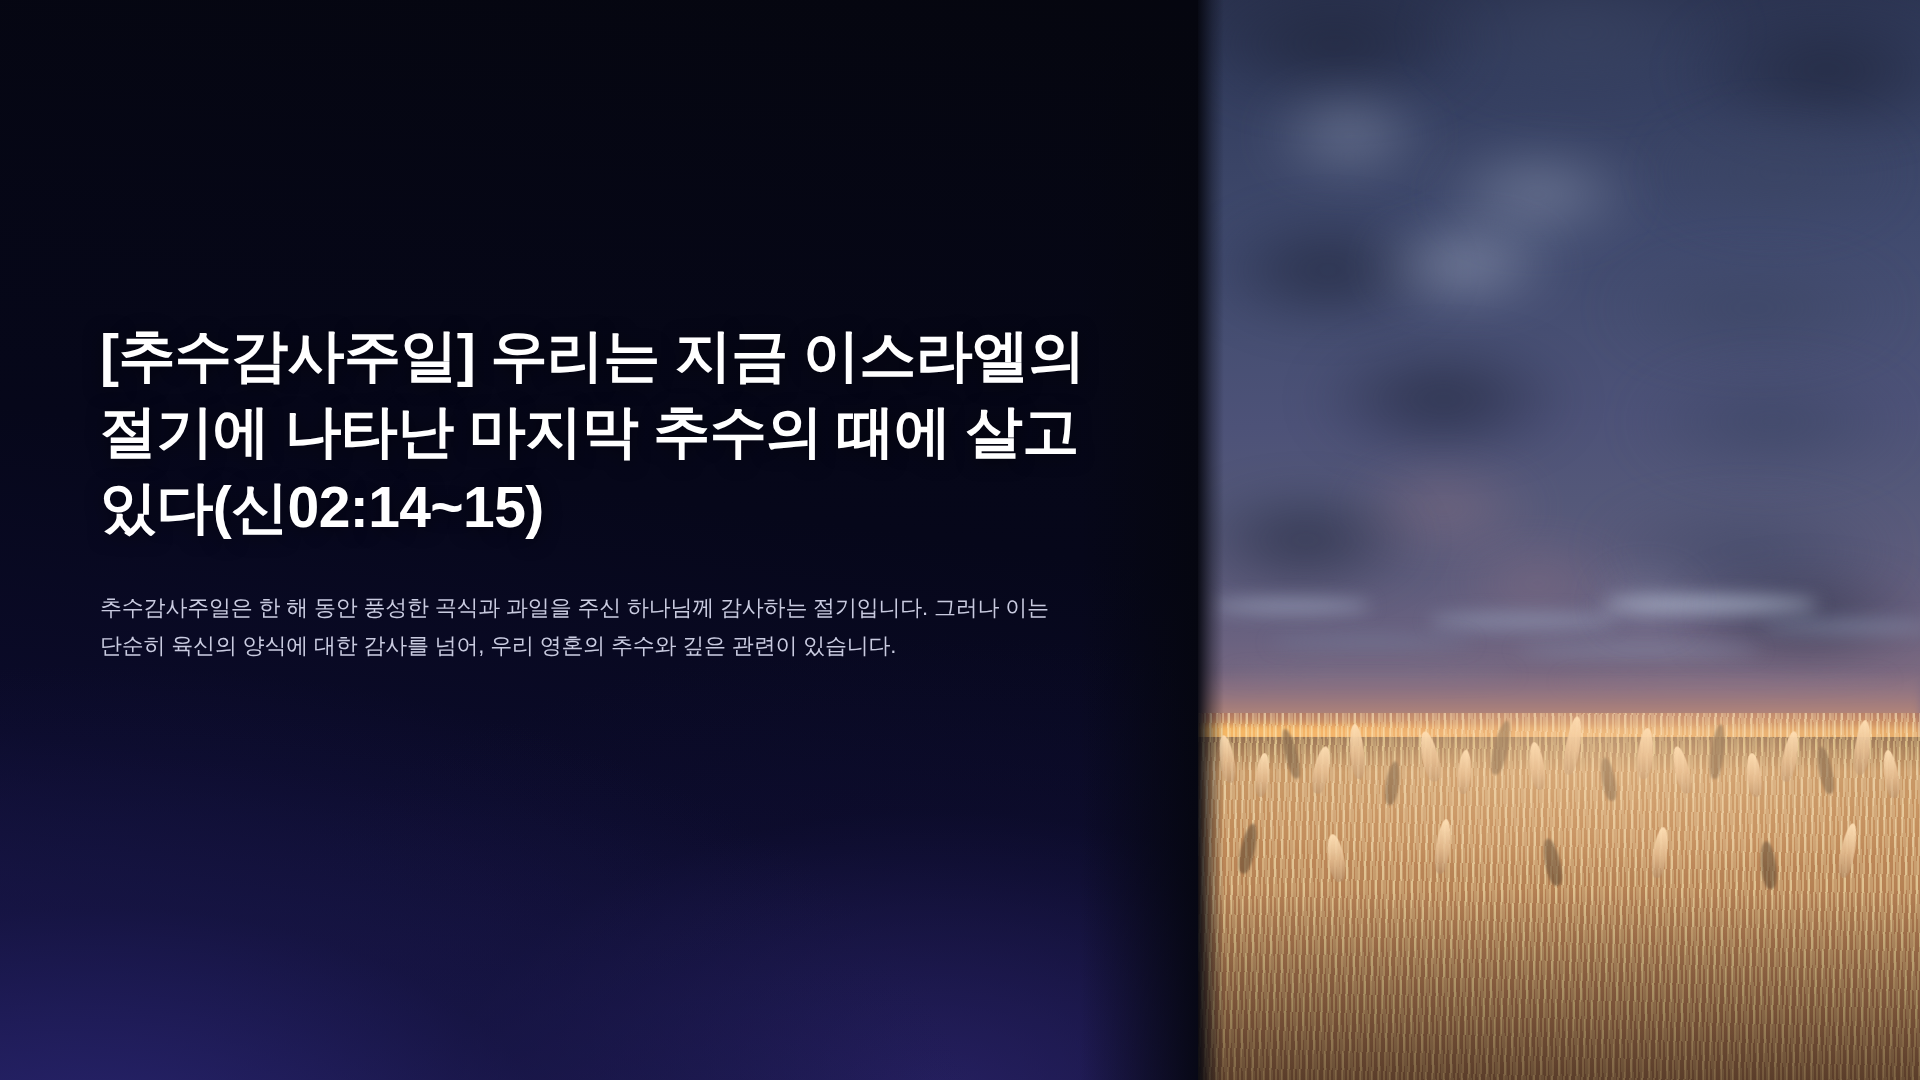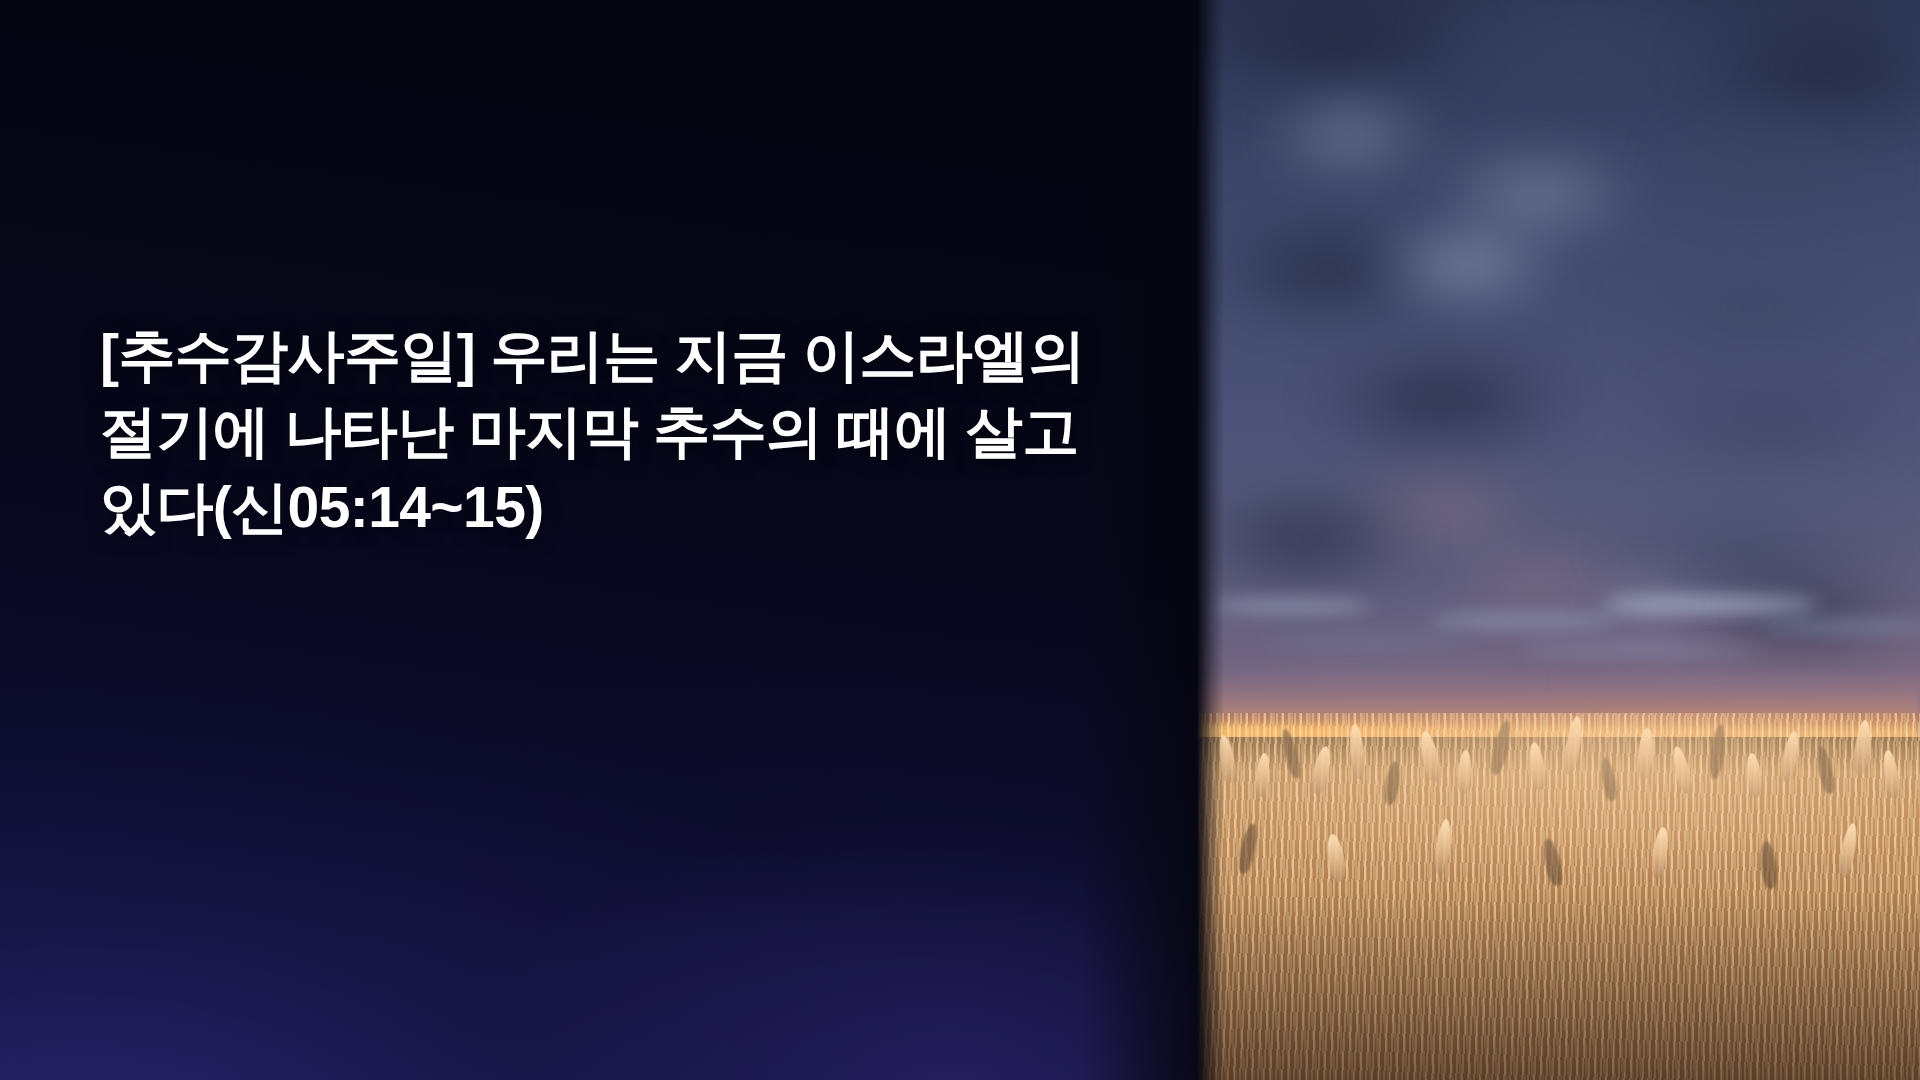--- a/index.html
+++ b/index.html
@@ -271,21 +271,22 @@
     pointer-events: none;
   }
 </style>
 </head>
 <body>
 
 <div class="stage">
 
   <div class="left-panel">
     <div class="content">
-      <h1 class="headline">[추수감사주일] 우리는 지금 이스라엘의 절기에 나타난 마지막 추수의 때에 살고 있다(신05:14~15)</h1>
+      <h1 class="headline">[추수감사주일] 우리는 지금 이스라엘의 절기에 나타난 마지막 추수의 때에 살고 있다(신02:14~15)</h1>
+      <p class="description">추수감사주일은 한 해 동안 풍성한 곡식과 과일을 주신 하나님께 감사하는 절기입니다. 그러나 이는 단순히 육신의 양식에 대한 감사를 넘어, 우리 영혼의 추수와 깊은 관련이 있습니다.</p>
     </div>
   </div>
 
   <div class="photo-panel">
 
     <div class="sky"></div>
 
     <div class="cloud dark" style="left:-10%;  top:-4%;  width:58%; height:16%;"></div>
     <div class="cloud mid" style="left:22%;  top:-6%;  width:62%; height:18%;"></div>
     <div class="cloud dark" style="left:58%;  top:-2%;  width:58%; height:17%;"></div>

